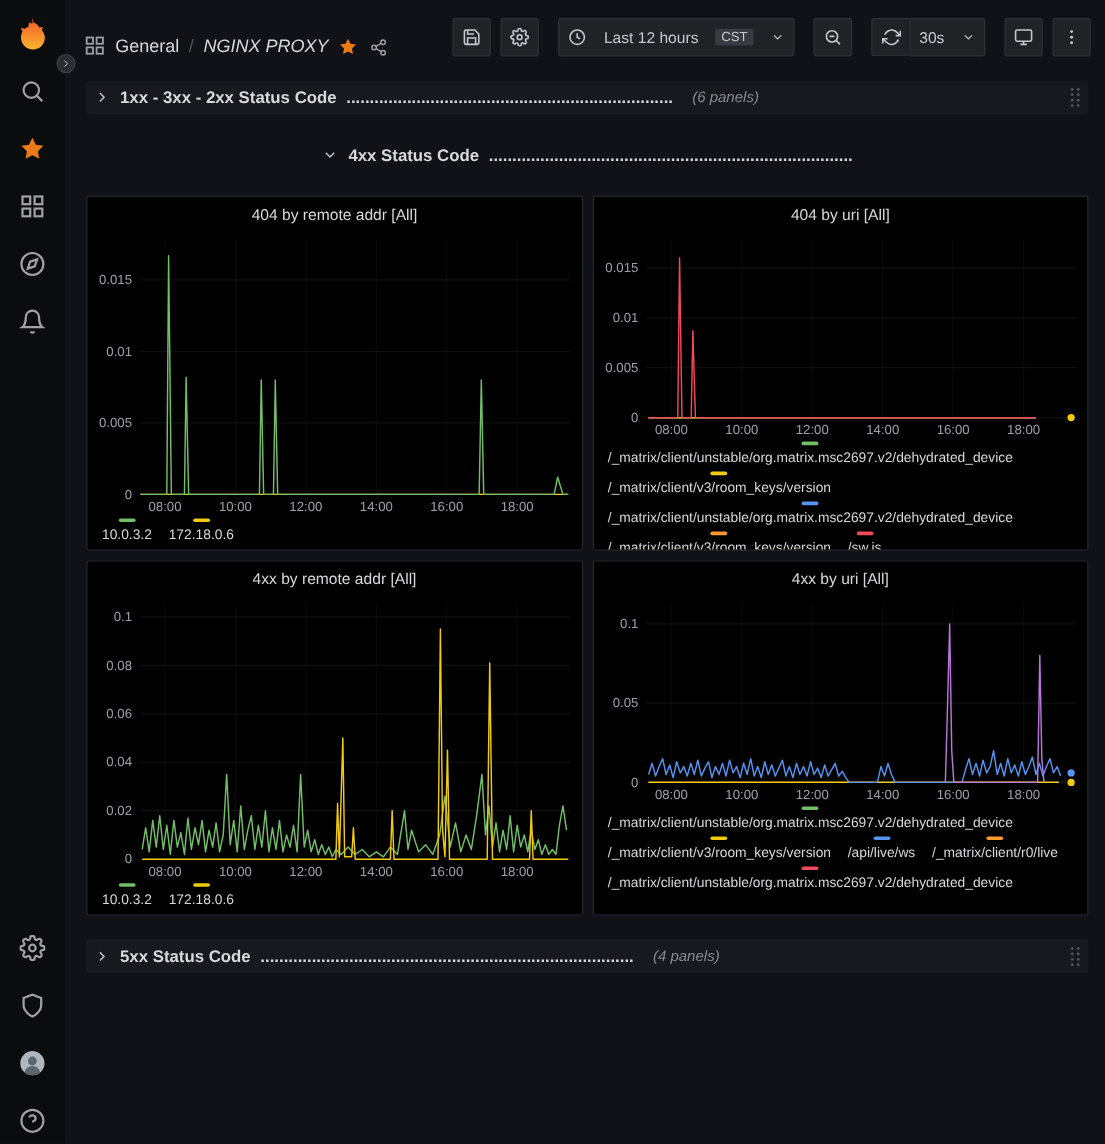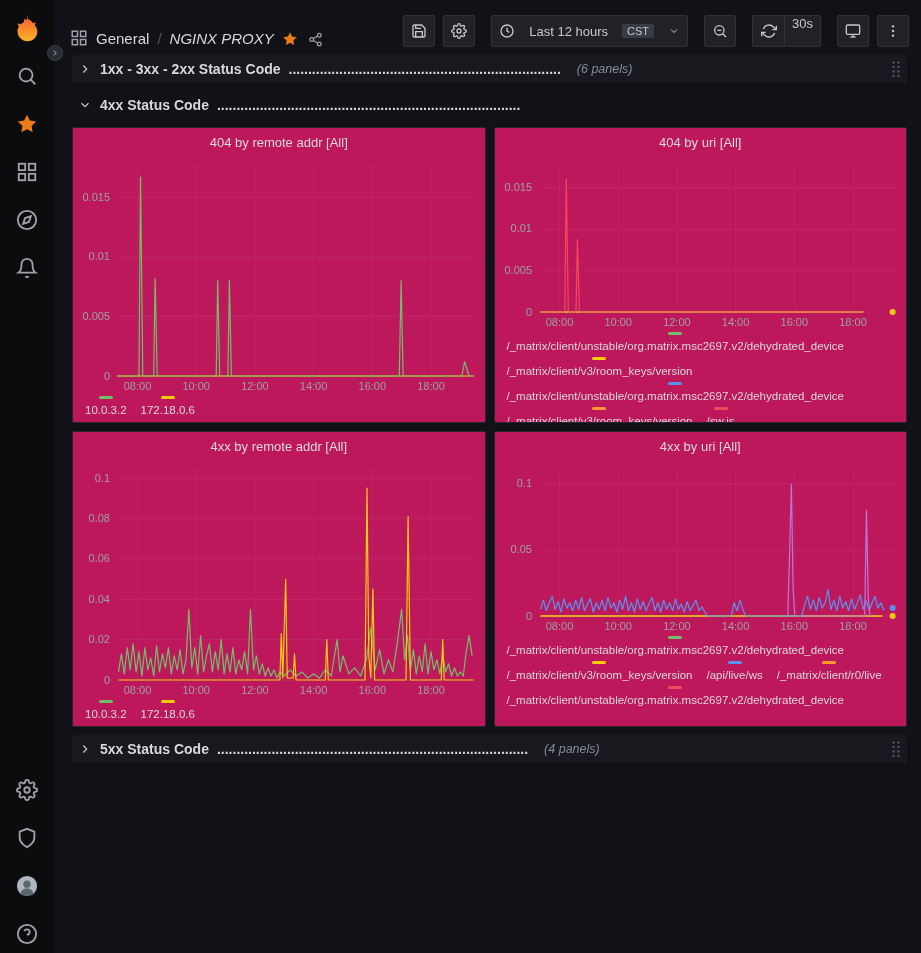--- a/index.html
+++ b/index.html
@@ -34,47 +34,47 @@
 
   .tb-right { margin-left:auto; display:flex; align-items:center; gap:8px; }
   .tb-btn { height:32px; min-width:32px; display:flex; align-items:center; justify-content:center;
     gap:14px; background:#202226; border:1px solid #2f3237; border-radius:2px; color:#c7c8cd;
     padding:0 7px; font-size:13px; cursor:pointer; white-space:nowrap; }
   .tb-btn svg { width:16px; height:16px; }
   .tb-btn .caret { width:12px; height:12px; }
   .tz-badge { background:#383b42; color:#c7c8cd; font-size:11px; padding:1px 5px; border-radius:2px; }
   .btn-group { display:flex; }
   .btn-group .tb-btn:first-child { border-right:none; border-radius:2px 0 0 2px; }
-  .btn-group .tb-btn:last-child { border-radius:0 2px 2px 0;flex-direction:column; }
+  .btn-group .tb-btn:last-child { border-radius:0 2px 2px 0; }
   .gap-l { margin-left:8px; }
 
   
   .varbar { height:40px; display:flex; align-items:center; padding:0 14px 8px 18px; gap:10px; flex-shrink:0; }
   .var-label { height:30px; display:flex; align-items:center; padding:0 11px; background:#1a1c21;
     border:1px solid #2c2e33; border-radius:2px; color:#6e9fff; font-size:12.5px; font-weight:500; }
   .var-redacted { width:290px; height:30px; background:#000; border:1px solid #2c2e33; border-radius:2px;
     display:flex; align-items:center; justify-content:flex-end; padding-right:8px; cursor:pointer; }
   .var-redacted svg { width:12px; height:12px; color:#8e9097; }
   .var-value { height:30px; display:flex; align-items:center; gap:8px; padding:0 9px; background:#111217;
     border:1px solid #2c2e33; border-radius:2px; color:#d8d9da; font-size:13px; cursor:pointer; }
   .var-value svg { width:12px; height:12px; color:#9da0a6; }
 
   
   .content { flex:1; padding:0 14px 0 18px; overflow:hidden; }
-  .row-head { height:28px; display:flex; align-items:center; gap:8px; margin:8px 0; padding:0 6px;
-    cursor:pointer; white-space:nowrap; }
+  .row-head { height:28px; display:flex; align-items:center; gap:8px; margin:20px 0; padding:0 6px;
+    cursor:pointer; white-space:nowrap;justify-content:center; }
   .row-head.collapsed { background:#17191e; border-radius:2px; }
   .row-caret { width:14px; height:14px; color:#c7c8cd; flex-shrink:0; }
   .row-title { font-weight:700; font-size:14px; color:#d8d9da; }
   .row-dots { font-weight:700; font-size:14px; color:#d8d9da; overflow:hidden; }
   .row-count { font-style:italic; color:#878b93; font-size:12.5px; margin-left:8px; flex-shrink:0; }
   .row-grip { margin-left:auto; color:#53555c; width:10px; height:18px; flex-shrink:0; cursor:grab; }
 
   .panels { display:grid; grid-template-columns:1fr 1fr; gap:8px; }
-  .panel { background:#be185d; border:1px solid #25272c; border-radius:2px; height:296px;
+  .panel { background:#000000; border:1px solid #25272c; border-radius:2px; height:296px;
     display:flex; flex-direction:column; min-width:0; }
   .panel-title { height:28px; display:flex; align-items:center; justify-content:center;
     font-size:13px; font-weight:500; color:#d8d9da; cursor:pointer; flex-shrink:0; }
   .chart-area { flex:1; min-height:0; }
   .chart-area svg text { fill:#9da0a6; font-size:11px; font-family:"Liberation Sans",sans-serif; }
   .legend { padding:2px 12px 6px 12px; display:flex; flex-wrap:wrap; column-gap:14px; row-gap:5px;
     overflow:hidden; align-content:flex-start; flex-shrink:0; }
   .legend.short { height:28px; }
   .legend.tall { height:92px; }
   .legend-item { display:flex; align-items:center; gap:5px; font-size:11.5px; color:#d8d9da;

